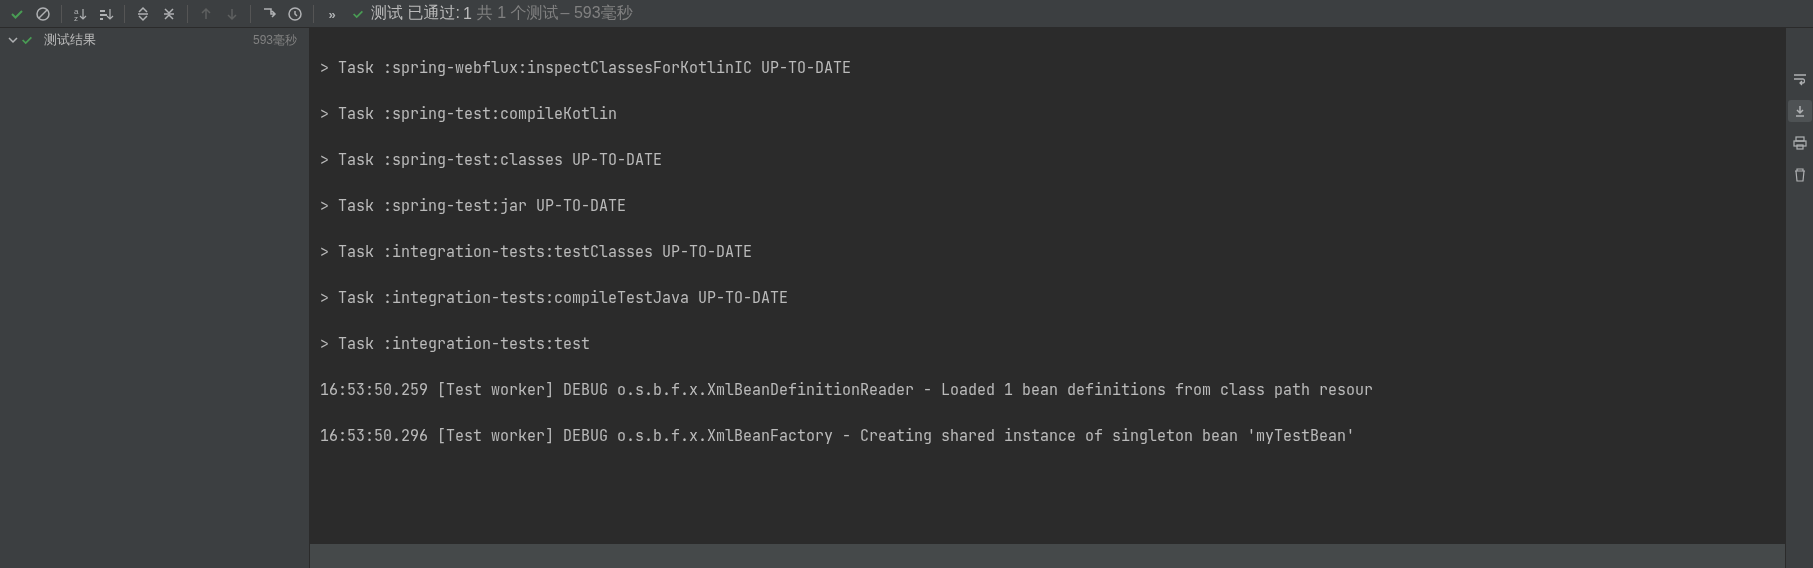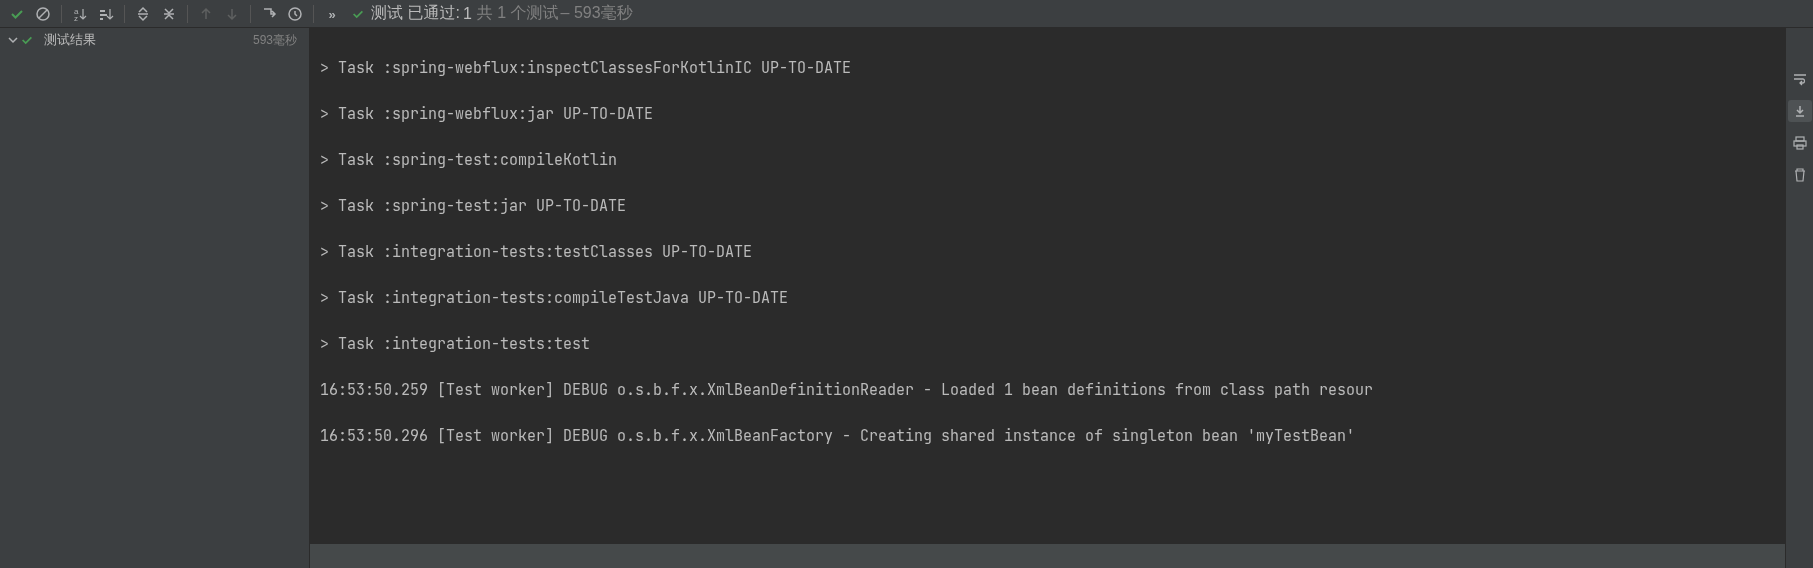--- a/index.html
+++ b/index.html
@@ -219,22 +219,22 @@
             </svg>
         </span>
         <span class="tree-label">测试结果</span>
       </div>
       <span class="tree-duration">593毫秒</span>
     </div>
   </div>
 
   <div class="console-area">
 <div>&gt; Task :spring-webflux:inspectClassesForKotlinIC UP-TO-DATE</div>
-<div>&gt; Task :spring-webflux:jar UP-TO-DATE</div>
 <div>&gt; Task :spring-test:compileKotlin</div>
+<div>&gt; Task :spring-test:classes UP-TO-DATE</div>
 <div>&gt; Task :spring-test:jar UP-TO-DATE</div>
 <div>&gt; Task :integration-tests:testClasses UP-TO-DATE</div>
 <div>&gt; Task :integration-tests:compileTestJava UP-TO-DATE</div>
 <div>&gt; Task :integration-tests:test</div>
 <div>16:53:50.259 [Test worker] DEBUG o.s.b.f.x.XmlBeanDefinitionReader - Loaded 1 bean definitions from class path resour</div>
 <div>16:53:50.296 [Test worker] DEBUG o.s.b.f.x.XmlBeanFactory - Creating shared instance of singleton bean 'myTestBean'</div>
 
 
 
 

